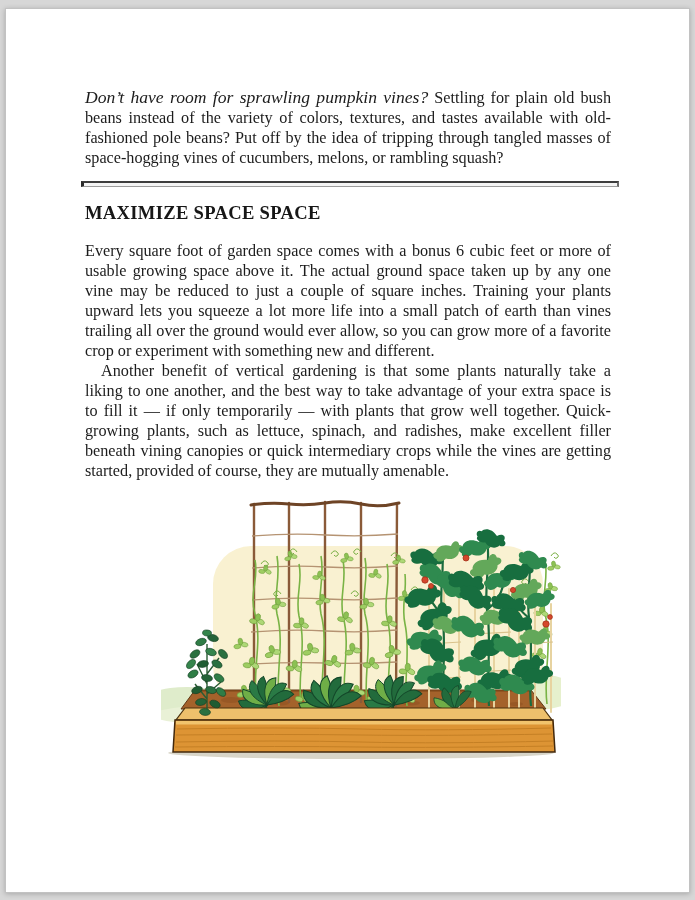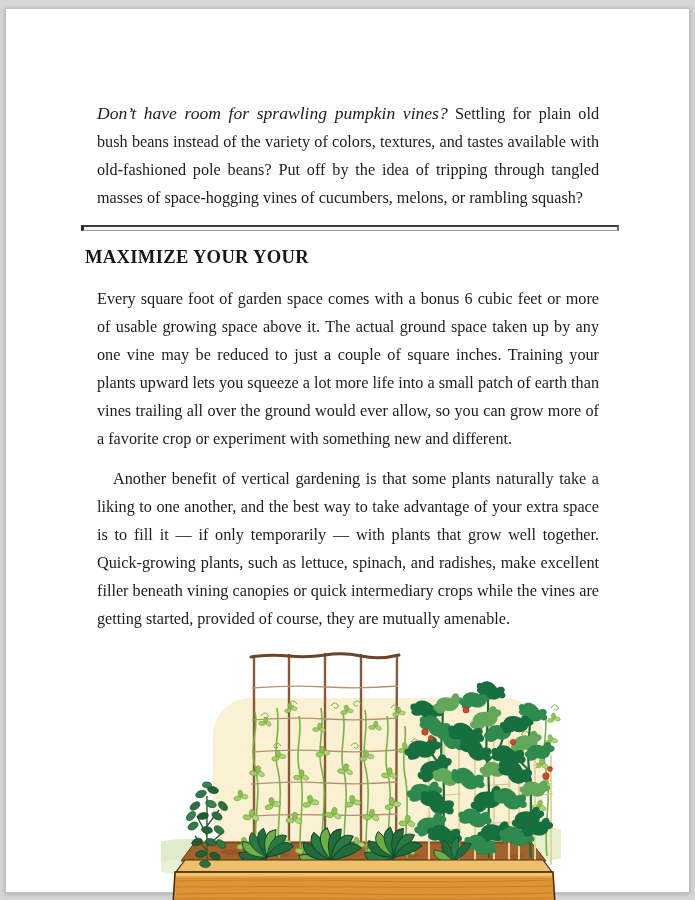--- a/index.html
+++ b/index.html
@@ -14,23 +14,23 @@
     box-sizing: border-box;
     margin: 8px 5px 7px 5px;
     width: 685px; height: 885px;
     background: #ffffff;
     border: 1px solid #c2c2c2;
     box-shadow: 0 1px 5px rgba(0,0,0,0.22);
     padding: 78px 78px 0 79px;
     color: #1c1c1c;
   }
   .para {
-    margin: 12px;
+    margin: 0;
     font-size: 16.2px;
-    line-height: 28px;
+    line-height: 20px;
     text-align: justify;
     color: #1c1c1c;
   }
   .lead-italic {
     font-style: italic;
     font-size: 17.6px;
   }
   .p2 { margin-top: 19px; text-indent: 16px; }
   .rule {
     margin: 13px 0 0 -4px;
@@ -62,21 +62,21 @@
 </head>
 <body>
 
 <div class="page">
 
   <p class="para"><span class="lead-italic">Don’t have room for sprawling pumpkin vines?</span> <span>Settling for plain old bush beans instead of the variety of colors, textures, and tastes available with old-fashioned pole beans? Put off by the idea of tripping through tangled masses of space-hogging vines of cucumbers, melons, or rambling squash?</span></p>
 
 
   <hr class="rule">
 
-  <h1 class="section-heading">MAXIMIZE YOUR YOUR</h1>
+  <h1 class="section-heading">MAXIMIZE SPACE SPACE</h1>
 
   <p class="para p3">Every square foot of garden space comes with a bonus 6 cubic feet or more of usable growing space above it. The actual ground space taken up by any one vine may be reduced to just a couple of square inches. Training your plants upward lets you squeeze a lot more life into a small patch of earth than vines trailing all over the ground would ever allow, so you can grow more of a favorite crop or experiment with something new and different.</p>
 
   <p class="para p4">Another benefit of vertical gardening is that some plants naturally take a liking to one another, and the best way to take advantage of your extra space is to fill it — if only temporarily — with plants that grow well together. Quick-growing plants, such as lettuce, spinach, and radishes, make excellent filler beneath vining canopies or quick intermediary crops while the vines are getting started, provided of course, they are mutually amenable.</p>
 
   <div class="figure">
     <svg width="400" height="265" viewBox="0 0 400 265" role="img" aria-label="Raised wooden garden bed planted with basil, spinach, pea vines climbing a trellis, and staked tomato plants with red fruit">
       <defs>
         <g id="ptrio">
           <ellipse cx="-4" cy="0" rx="4" ry="2.5" fill="#9ecd62" stroke="#6f9e3c" stroke-width="0.6"></ellipse>

